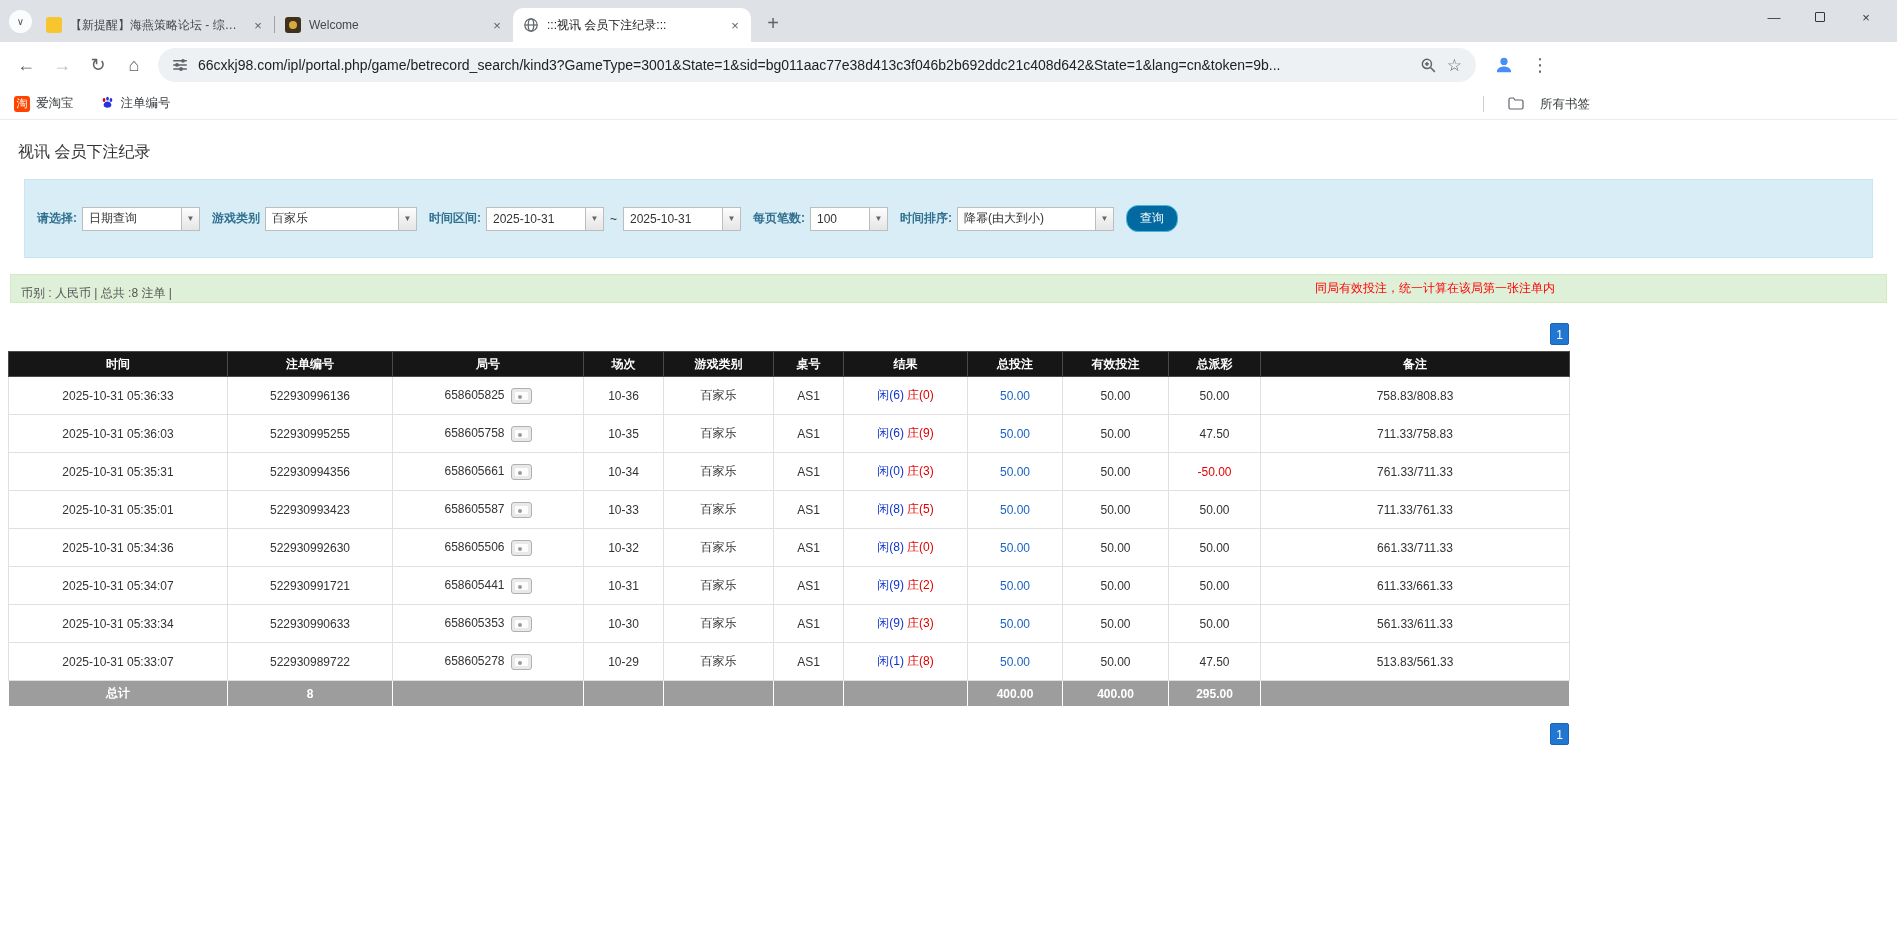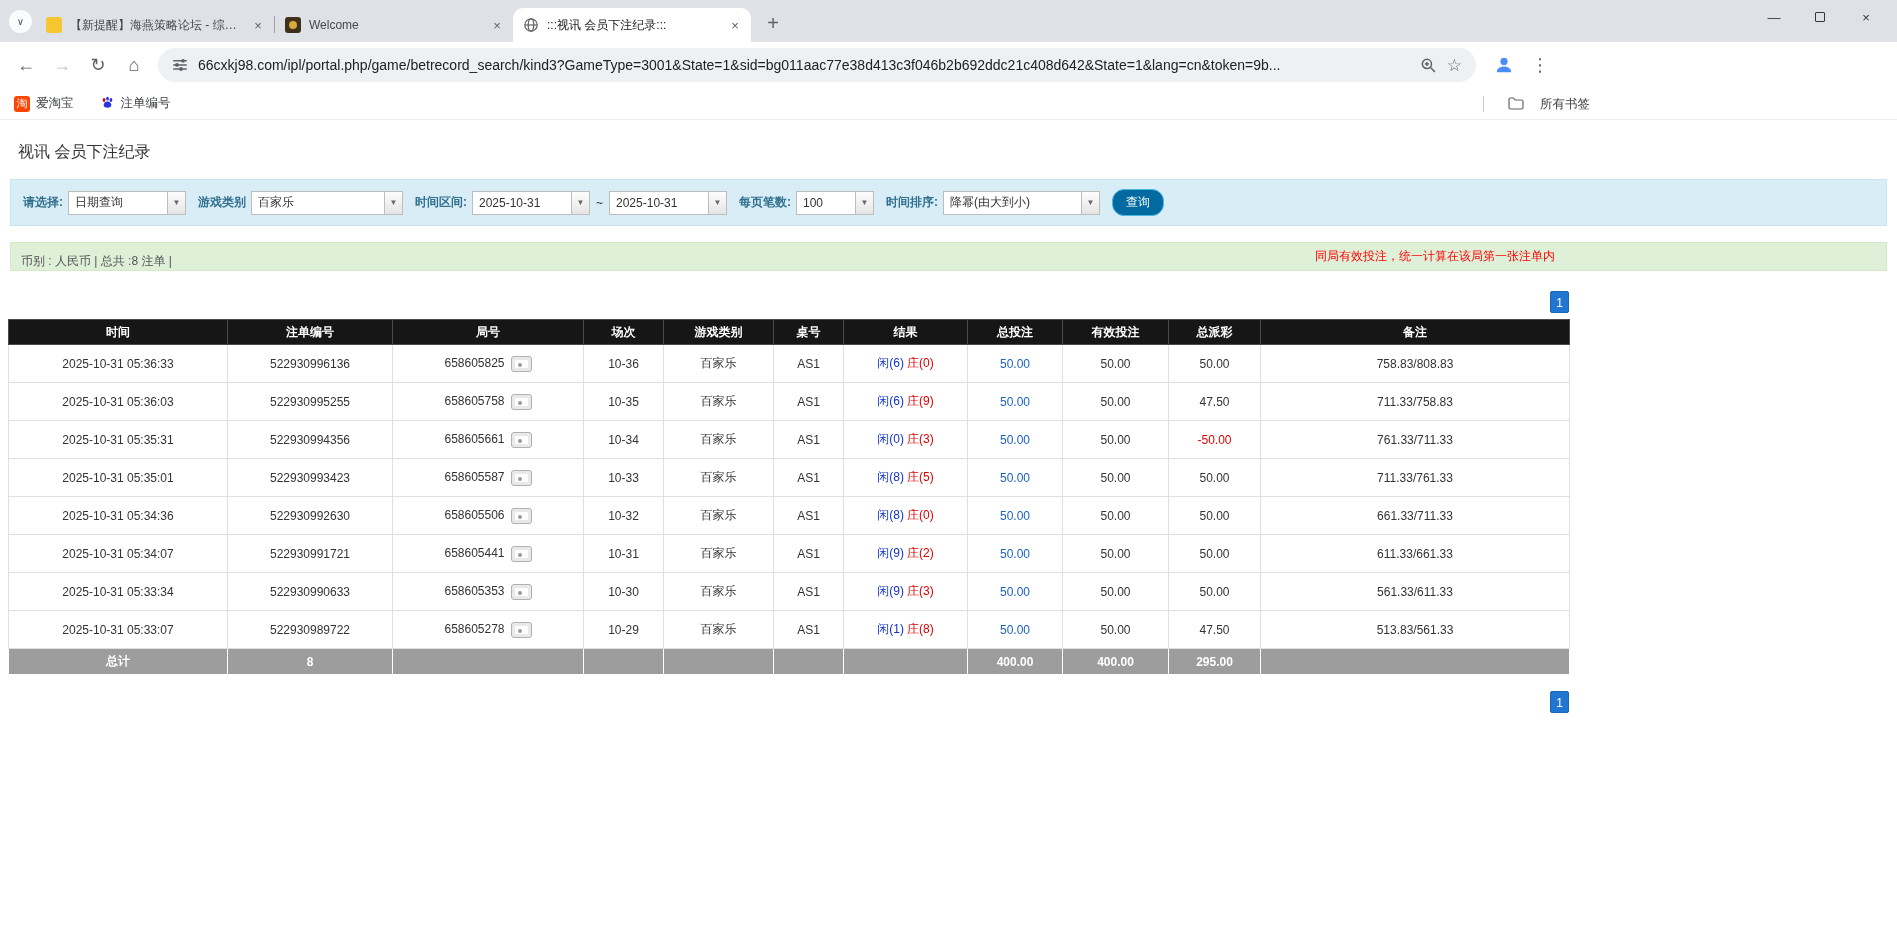--- a/index.html
+++ b/index.html
@@ -33,21 +33,21 @@
 .star{font-size:17px;color:#5f6368}
 
 .bookmarks{position:relative;height:32px;background:#fff;display:flex;align-items:center;padding:0 14px;border-bottom:1px solid #ededed}
 .bookmark{display:flex;align-items:center;gap:6px;font-size:12.5px;color:#3c4043;margin-right:26px;cursor:pointer}
 .bm-icon-taobao{width:16px;height:16px;border-radius:3px;background:#ff4400;color:#fff;font-size:11px;display:flex;align-items:center;justify-content:center}
 .bm-right{position:absolute;left:1483px;top:0;height:32px;display:flex;align-items:center;gap:16px;font-size:12.5px;color:#3c4043;cursor:pointer}
 .bm-divider{width:1px;height:16px;background:#cfcfcf;margin-right:8px}
 
 
 .page-title{font-size:16px;color:#333;margin:22px 0 16px 18px;font-weight:normal}
-.filter-bar{margin:0 10px;background:#d9edf7;border:1px solid #c9e5f1;padding:9px 8px;display:flex;align-items:center;font-size:12px;color:#333}
+.filter-bar{margin:0 24px;background:#d9edf7;border:1px solid #c9e5f1;padding:25px 8px;display:flex;align-items:center;font-size:12px;color:#333}
 .f-label{color:#31708f;font-weight:bold;margin:0 5px 0 12px;white-space:nowrap}
 .f-label.first{margin-left:4px}
 .combo{display:inline-flex;height:24px;background:#fff;border:1px solid #bdbdbd;align-items:stretch;cursor:pointer}
 .combo-text{flex:1;display:flex;align-items:center;padding:0 6px;font-size:12px;color:#333;white-space:nowrap;overflow:hidden}
 .combo-arrow{flex:0 0 18px;border-left:1px solid #bdbdbd;background:linear-gradient(#fdfdfd,#e5e5e5);display:flex;align-items:center;justify-content:center;font-size:8px;color:#666}
 .w118{width:118px}.w152{width:152px}.w78{width:78px}.w132{width:157px}
 .tilde{margin:0 6px;color:#333}
 .search-btn{margin-left:12px;background:#0369a1;border:1px solid #46b8da;color:#fff;font-size:12px;padding:4px 13px;border-radius:12px;cursor:pointer;font-family:"Liberation Sans",sans-serif}
 .summary-bar{position:relative;margin:16px 10px 0;background:#dff0d8;border:1px solid #d6e9c6;height:29px;display:flex;align-items:flex-end;padding:0 10px;font-size:12px;color:#555}
 .summary-note{position:absolute;right:331px;top:0;height:100%;display:flex;align-items:center;color:#ff0000}

